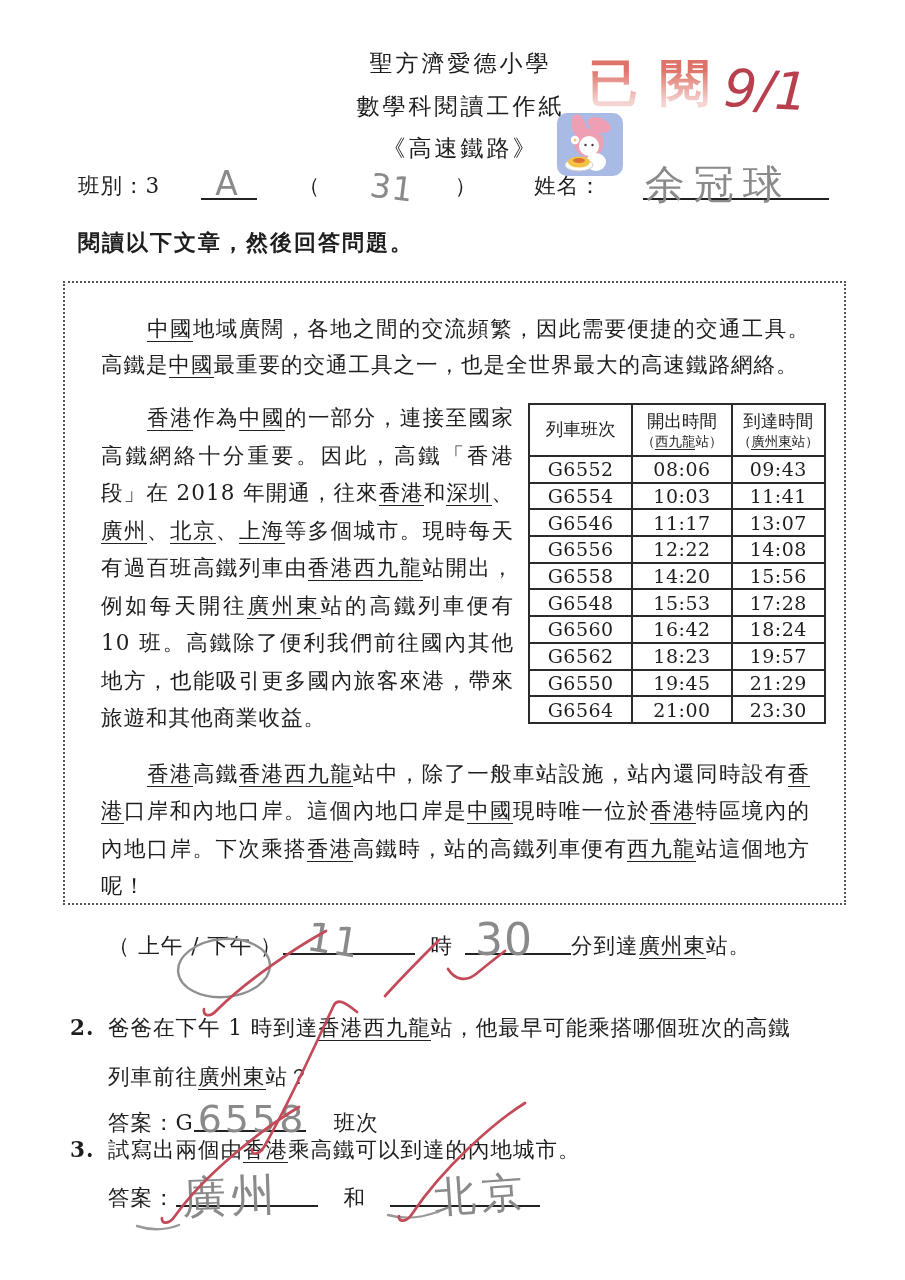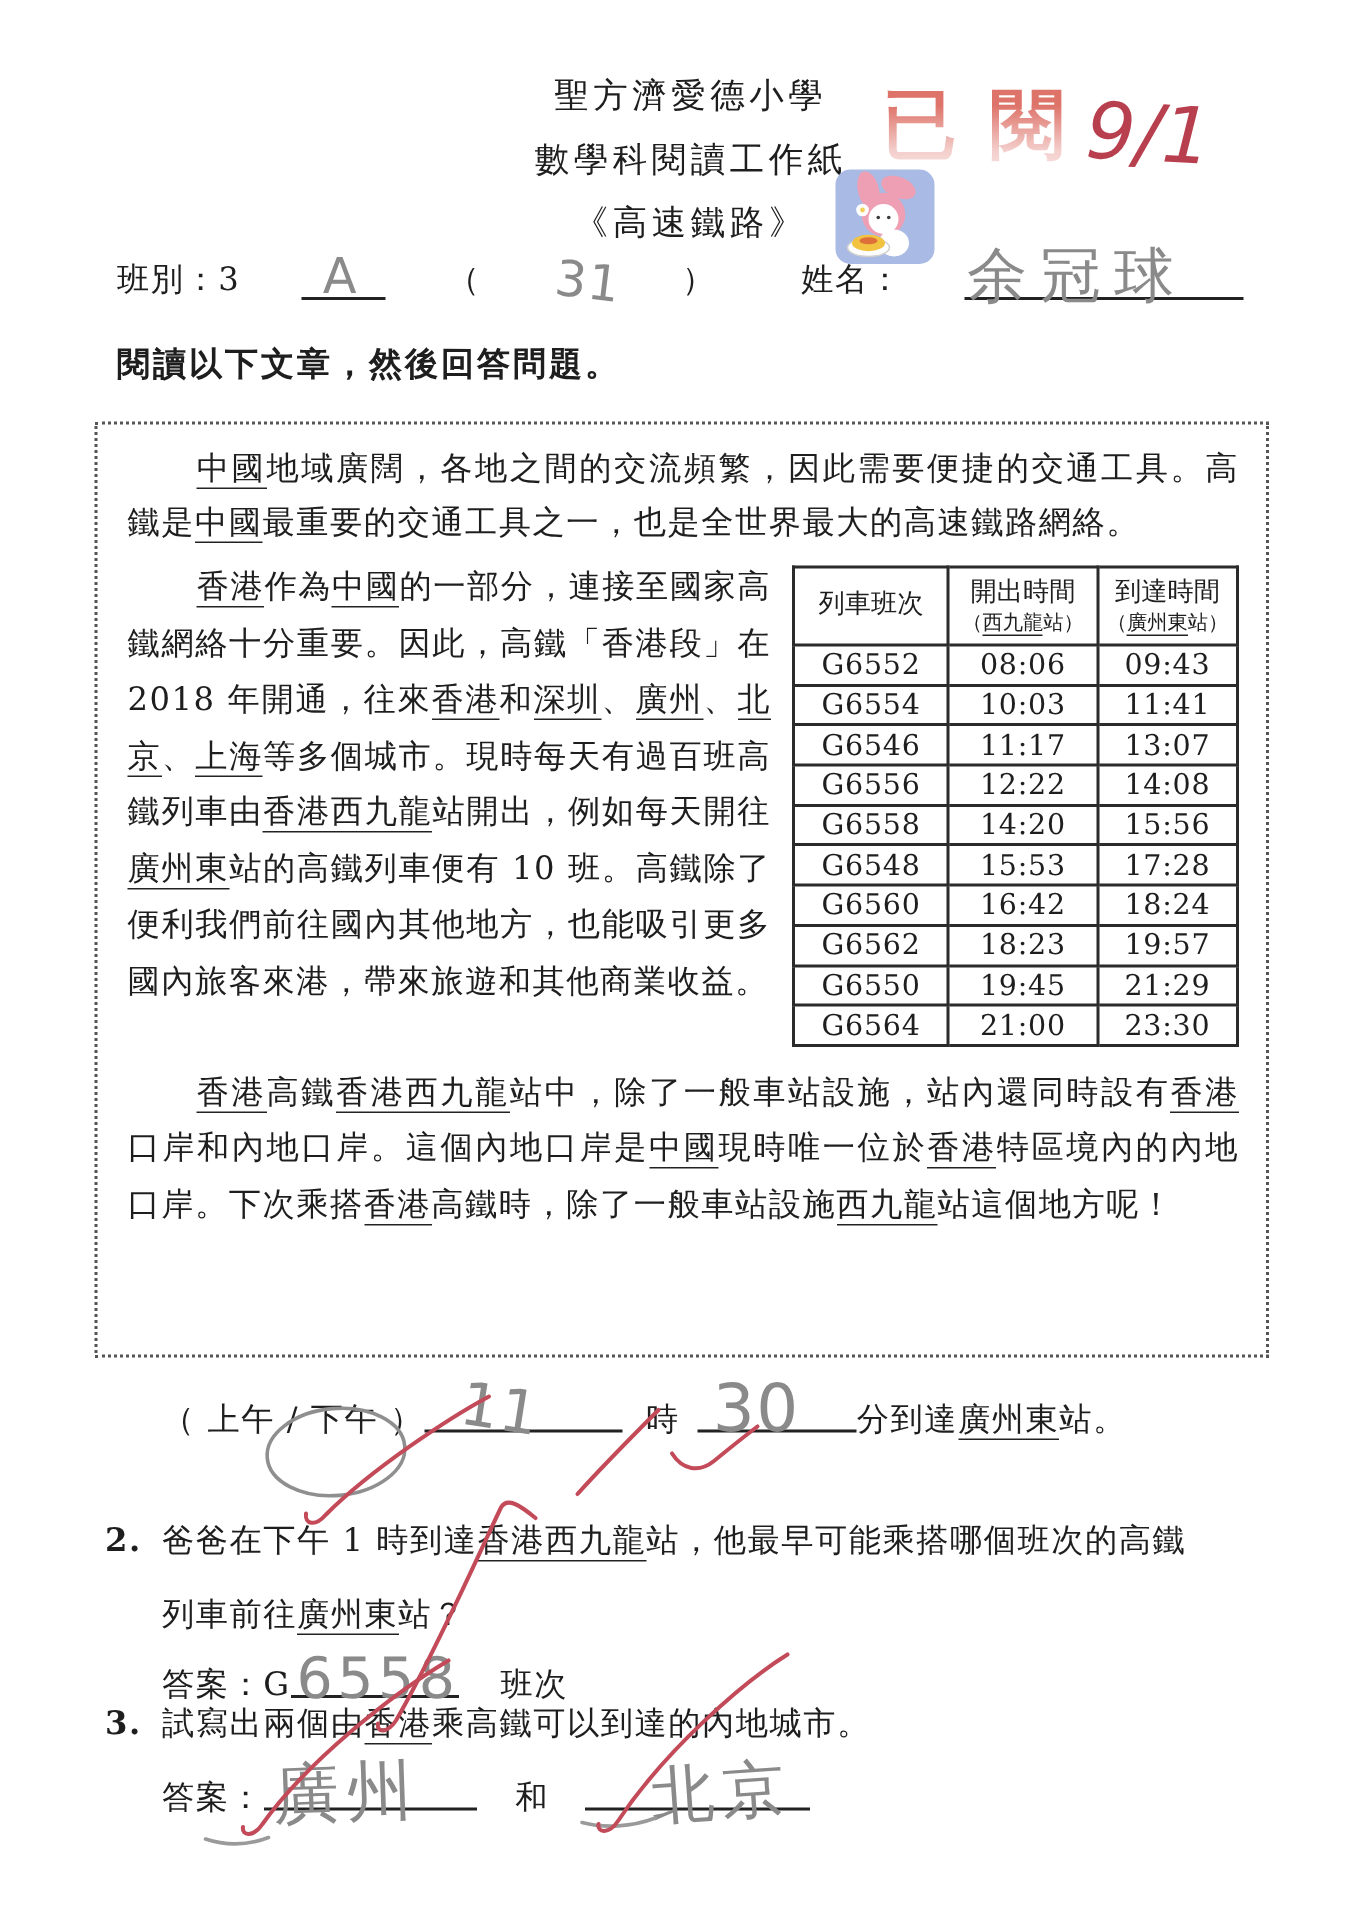--- a/index.html
+++ b/index.html
@@ -38,21 +38,21 @@
            font-family:"DejaVu Serif","Liberation Serif",serif;}
   .hw-date{left:4px;bottom:-2px;font-size:30px;font-style:italic;transform:rotate(-5deg);transform-origin:left bottom;}
 
   
   .instruction{position:absolute;left:78px;top:228px;font-family:"DejaVu Sans","Liberation Sans",sans-serif;
                font-weight:bold;font-size:22px;letter-spacing:2px;}
 
   
   .passage-box{position:absolute;left:63px;top:281px;width:783px;height:624px;box-sizing:border-box;
                border:2.5px dotted #555;padding:12px 18px 0 20px;}
-  .para{margin:0;font-size:21.5px;line-height:36px;text-indent:2.15em;text-align:justify;
+  .para{margin:16px;font-size:21.5px;line-height:36px;text-indent:2.15em;text-align:justify;
         letter-spacing:1px;}
   .flow{margin-top:6px;}
   .flow .para{line-height:37.5px;}
   .p3{clear:both;padding-top:2px;}
   .pn{border-bottom:1.7px solid #222;}
 
   
   .train-table{float:right;width:298px;margin:4px 0 10px 14px;border-collapse:collapse;
                text-align:center;background:#fff;}
   .train-table th,.train-table td{border:2px solid #2b2b2b;font-weight:normal;padding:0 2px;}
@@ -203,21 +203,21 @@
               <td>21:29</td>
             </tr>
             <tr>
               <td>G6564</td>
               <td>21:00</td>
               <td>23:30</td>
             </tr>
           </tbody>
       </table>
       <p class="para"><span class="pn">香港</span><span>作為</span><span class="pn">中國</span><span>的一部分，連接至國家高鐵網絡十分重要。因此，高鐵「香港段」在 2018 年開通，往來</span><span class="pn">香港</span><span>和</span><span class="pn">深圳</span><span>、</span><span class="pn">廣州</span><span>、</span><span class="pn">北京</span><span>、</span><span class="pn">上海</span><span>等多個城市。現時每天有過百班高鐵列車由</span><span class="pn">香港西九龍</span><span>站開出，例如每天開往</span><span class="pn">廣州東</span><span>站的高鐵列車便有 10 班。高鐵除了便利我們前往國內其他地方，也能吸引更多國內旅客來港，帶來旅遊和其他商業收益。</span></p>
-      <p class="para p3"><span class="pn">香港</span><span>高鐵</span><span class="pn">香港西九龍</span><span>站中，除了一般車站設施，站內還同時設有</span><span class="pn">香港</span><span>口岸和內地口岸。這個內地口岸是</span><span class="pn">中國</span><span>現時唯一位於</span><span class="pn">香港</span><span>特區境內的內地口岸。下次乘搭</span><span class="pn">香港</span><span>高鐵時，除了一般車站設施</span><span class="pn">西九龍</span><span>站這個地方呢！</span></p>
+      <p class="para p3"><span class="pn">香港</span><span>高鐵</span><span class="pn">香港西九龍</span><span>站中，除了一般車站設施，站內還同時設有</span><span class="pn">香港</span><span>口岸和內地口岸。這個內地口岸是</span><span class="pn">中國</span><span>現時唯一位於</span><span class="pn">香港</span><span>特區境內的內地口岸。下次乘搭</span><span class="pn">香港</span><span>高鐵時，站的高鐵列車便有</span><span class="pn">西九龍</span><span>站這個地方呢！</span></p>
     </div>
   </div>
 
   <div class="question q1">
     <div class="qline indent ansline">
       <span>（ 上午 / 下午 ）</span><span class="blank bw132"><span class="hw hw-hour">11</span></span><span class="mid-hour">時</span><span class="blank bw106"><span class="hw hw-min">30</span></span><span class="suffix"><span>分到達</span><span class="pn">廣州東</span><span>站。</span></span>
     </div>
   </div>
 
   <div class="question q2">

